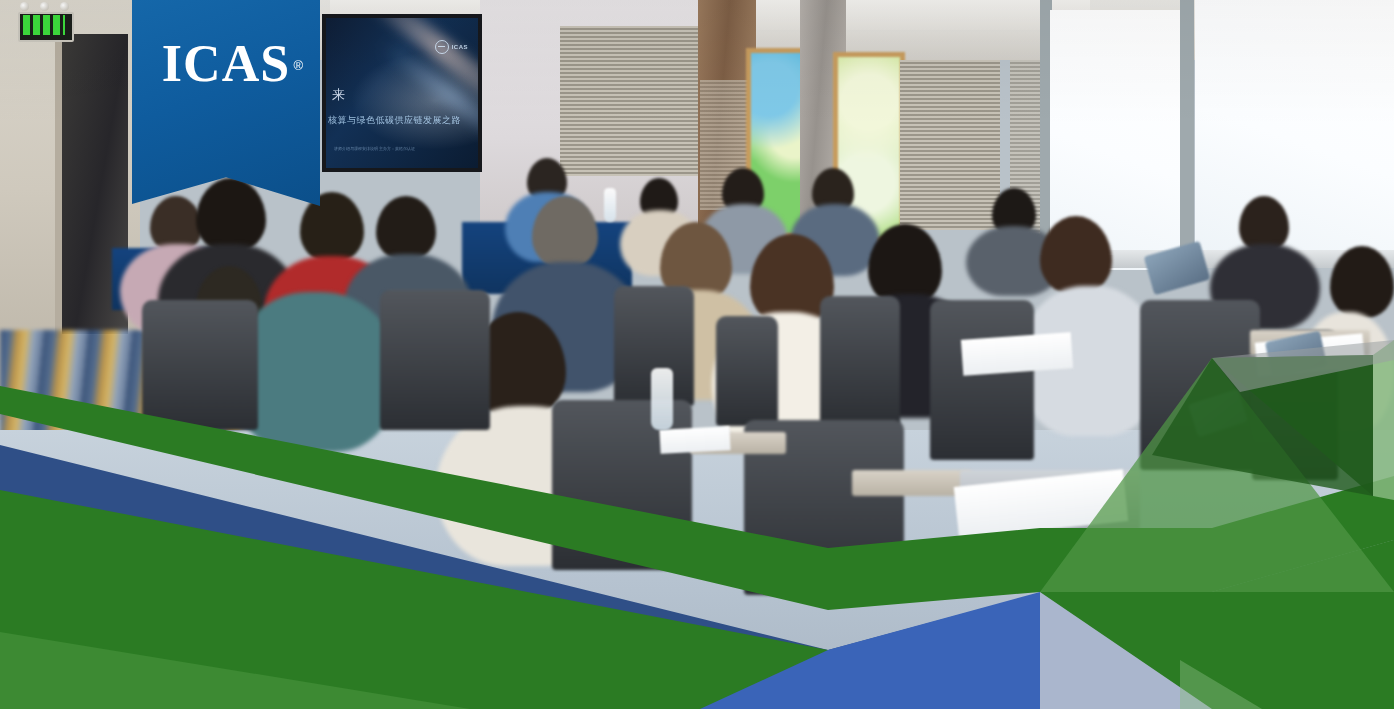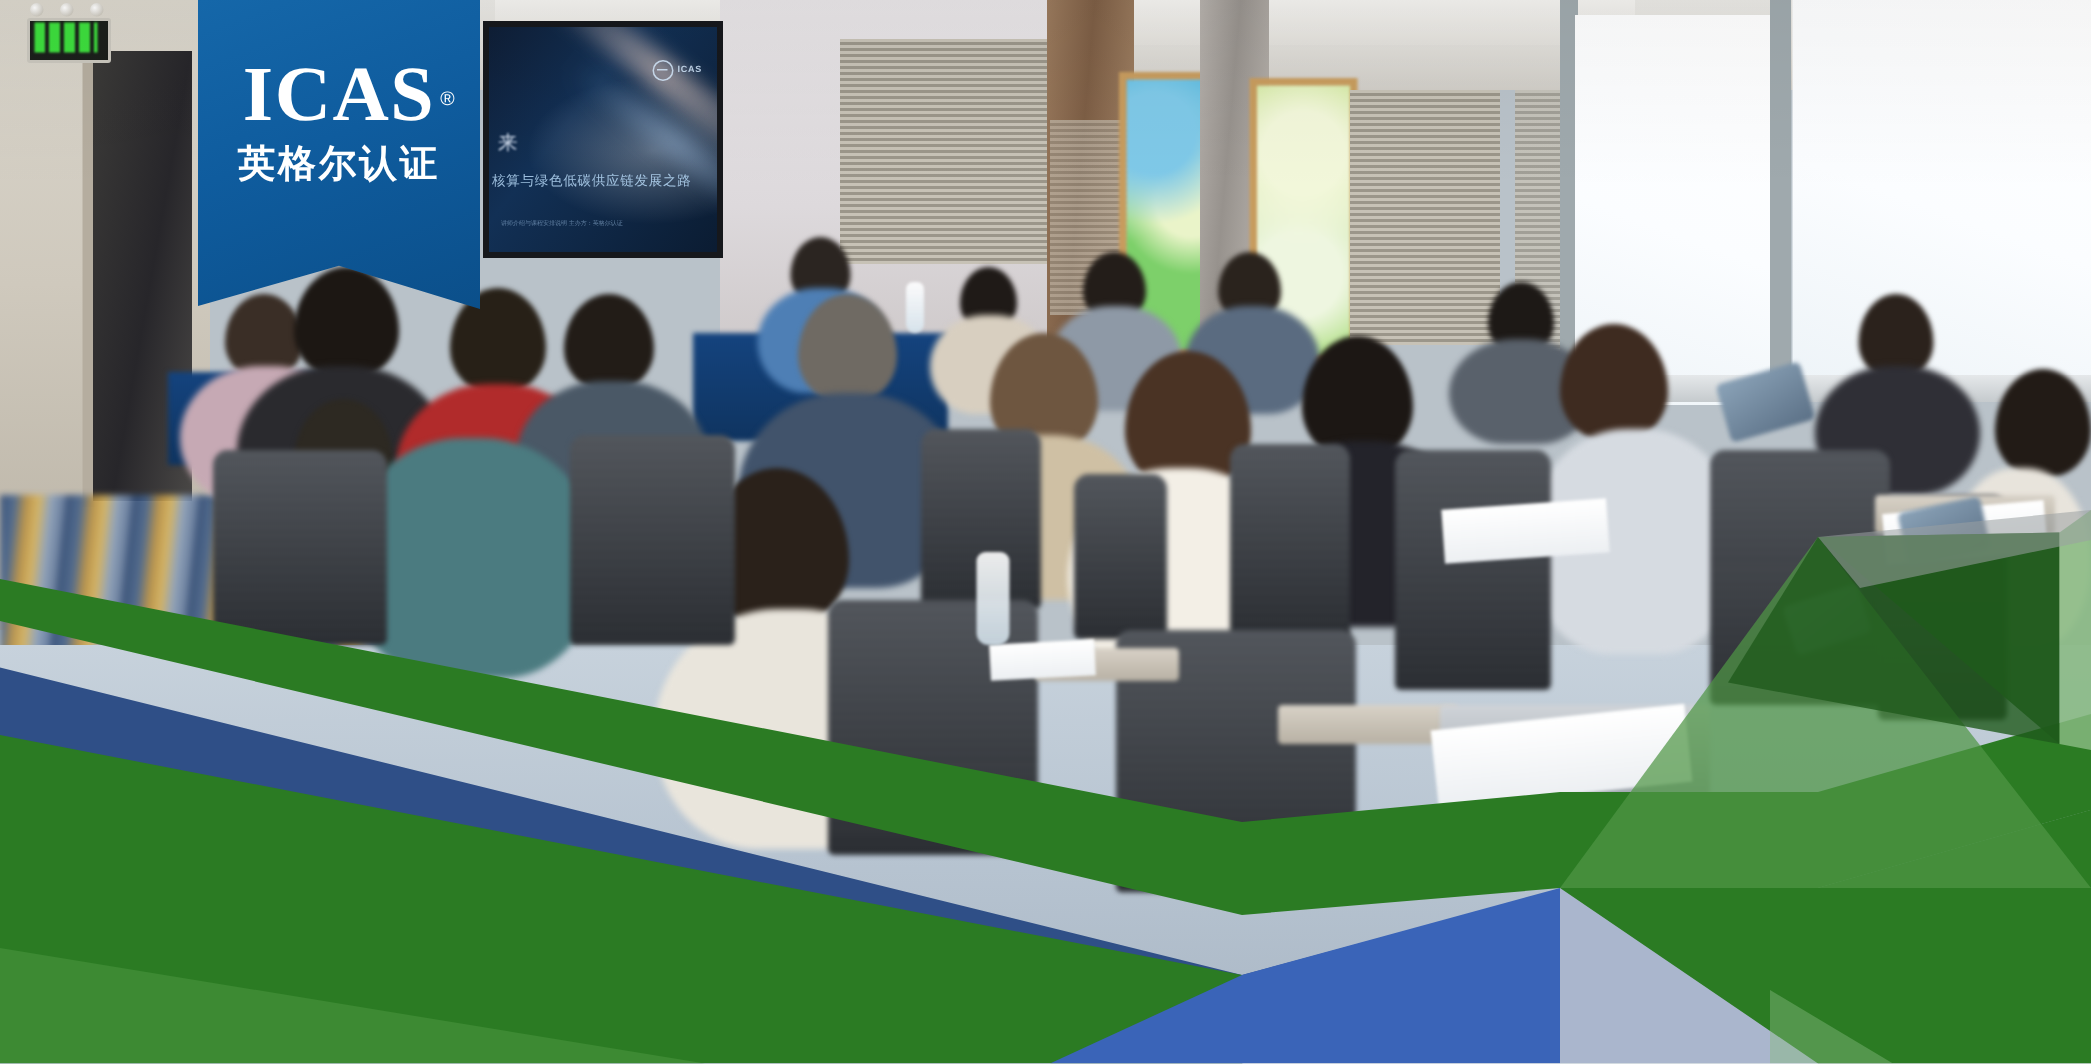--- a/index.html
+++ b/index.html
@@ -491,21 +491,20 @@
 
     <div class="vignette"></div>
   </div>
 
   <div class="logo-block">
     <div class="logo-inner">
       <div class="logo-main">
         <span>ICAS</span>
         <span class="logo-reg">®</span>
       </div>
-      <div class="logo-cn">英格尔认证</div>
     </div>
   </div>
 
   <div class="geo">
     <svg width="1394" height="709" viewBox="0 0 1394 709" xmlns="http://www.w3.org/2000/svg">
 
       <polygon points="0,414 828,610 1040,592 1212,592 1394,540 1394,476 1212,528 1040,528 828,548 0,386" fill="#2b7b23"></polygon>
 
       <polygon points="0,445 828,650 1040,593 1040,640 828,709 0,709 0,445" fill="#2f4f87"></polygon>
 

